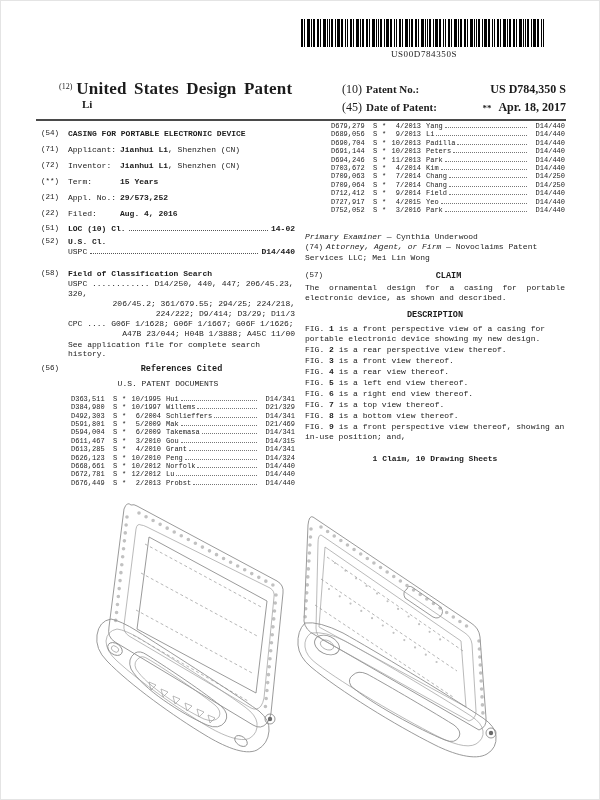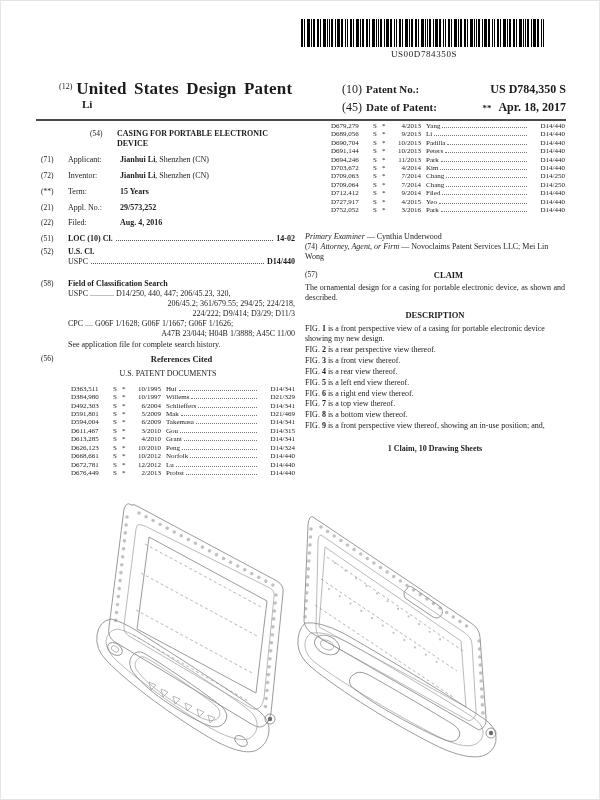--- a/index.html
+++ b/index.html
@@ -18,24 +18,24 @@
   .hdr-li{font-size:11px;font-weight:bold;margin-left:23px;margin-top:-1px;}
   .hdr-right{position:absolute;left:341px;top:81px;width:224px;font-size:11px;}
   .hr-row{display:flex;align-items:baseline;margin-bottom:3px;}
   .hr-tag{font-size:12px;margin-right:4px;}
   .hr-label{font-weight:bold;}
   .hr-value{margin-left:auto;font-weight:bold;font-size:12px;white-space:nowrap;}
   .stars{font-weight:bold;font-size:9px;margin-right:7px;}
   .rule{position:absolute;left:35px;top:118px;width:530px;height:2px;background:#4a4a4a;}
 
   
-  .col{position:absolute;font-size:8px;line-height:1.24;}
+  .col{position:absolute;font-size:8px;line-height:1.24;font-family:Liberation Mono, monospace;}
   .col-left{left:40px;top:128px;width:254px;}
   .col-right{left:304px;top:121px;width:260px;}
-  .frow{display:flex;margin-bottom:6px;justify-content:flex-end;}
+  .frow{display:flex;margin-bottom:6px;}
   .ftag{width:27px;flex:none;font-size:7.5px;}
   .fbody{flex:1;}
   .flabel{display:inline-block;width:52px;}
   .b{font-weight:bold;}
   .it{font-style:italic;}
   .center{text-align:center;}
   .leadrow{display:flex;align-items:baseline;}
   .leader{flex:1;border-bottom:1px dotted #555;margin:0 3px 2px 3px;min-width:8px;}
   .specline{text-align:right;}
   .specline.first{text-align:left;padding-left:0;}
@@ -415,21 +415,21 @@
           <span class="rdate">7/2014</span>
           <span class="rname">Chang</span>
           <span class="rlead"></span>
           <span class="rcls">D14/250</span>
         </div>
         <div class="refrow">
           <span class="rno">D712,412</span>
           <span class="rkind">S</span>
           <span class="rstar">*</span>
           <span class="rdate">9/2014</span>
-          <span class="rname">Filed</span>
+          <span class="rname">Field</span>
           <span class="rlead"></span>
           <span class="rcls">D14/440</span>
         </div>
         <div class="refrow">
           <span class="rno">D727,917</span>
           <span class="rkind">S</span>
           <span class="rstar">*</span>
           <span class="rdate">4/2015</span>
           <span class="rname">Yeo</span>
           <span class="rlead"></span>

